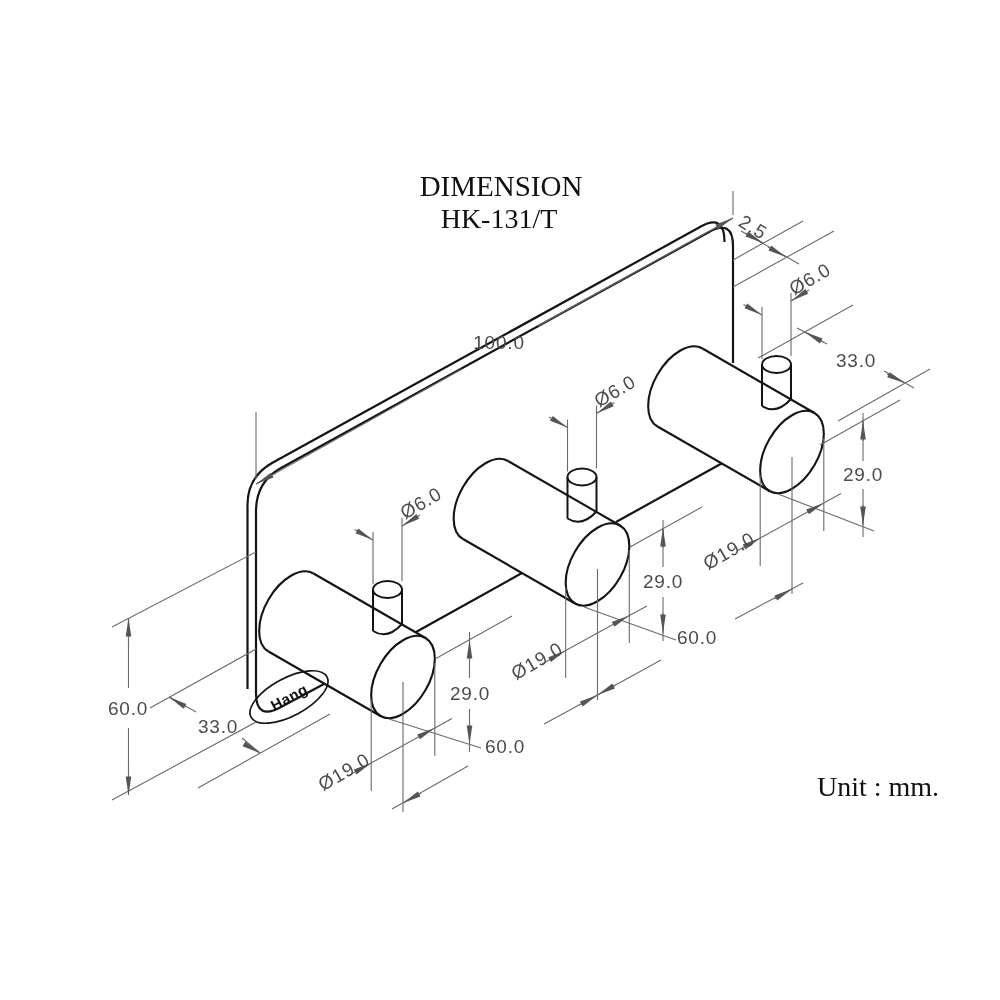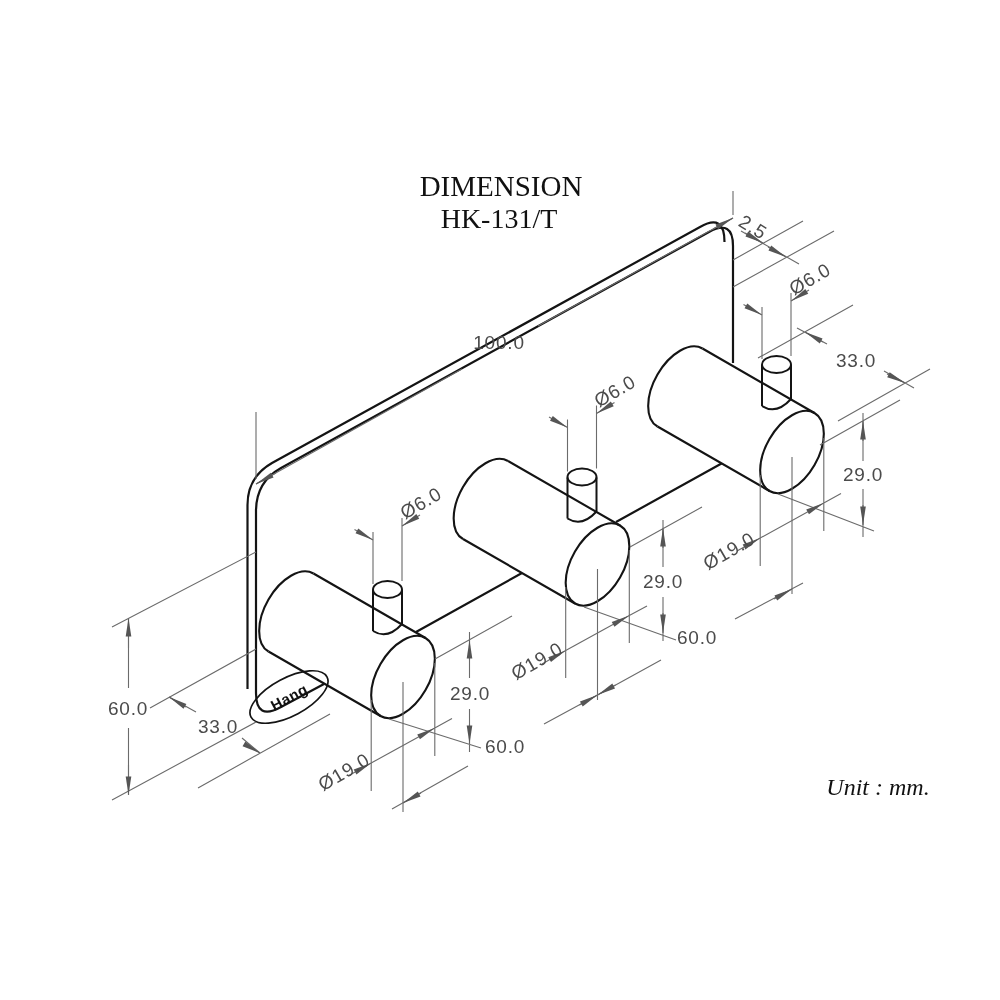--- a/index.html
+++ b/index.html
@@ -7,21 +7,21 @@
          font-family:"Liberation Sans",sans-serif;}
   .stage svg{position:absolute;left:0;top:0;}
   .lbl{position:absolute;transform:translate(-50%,-50%);white-space:nowrap;
        font:19px/1 "Liberation Sans",sans-serif;color:#4b4b4b;letter-spacing:.8px;}
   .lbl.r30n{transform:translate(-50%,-50%) rotate(-30deg);}
   .lbl.r31p{transform:translate(-50%,-50%) rotate(31deg);}
   .serif{position:absolute;transform:translate(-50%,-50%);white-space:nowrap;
          font-family:"Liberation Serif",serif;color:#111;}
   .title1{font-size:29px;}
   .title2{font-size:28px;}
-  .unit{font-size:24px;font-style:italic;}
+  .unit{font-size:28px;}
   .logo-text{position:absolute;transform:translate(-50%,-50%) rotate(-28deg);
        font:700 15px/1 "Liberation Sans",sans-serif;color:#111;letter-spacing:.5px;}
   .obj{stroke:#141414;fill:none;}
   .dim{stroke:#6b6b6b;fill:none;}
 </style>
 </head>
 <body>
 
 <div class="stage">
 

